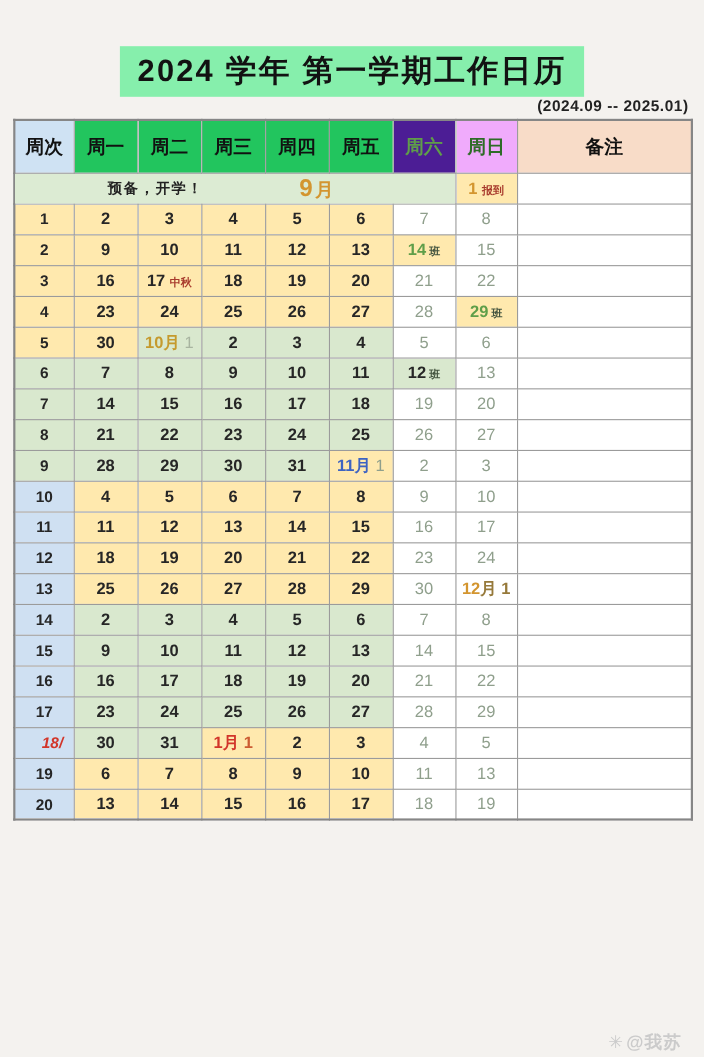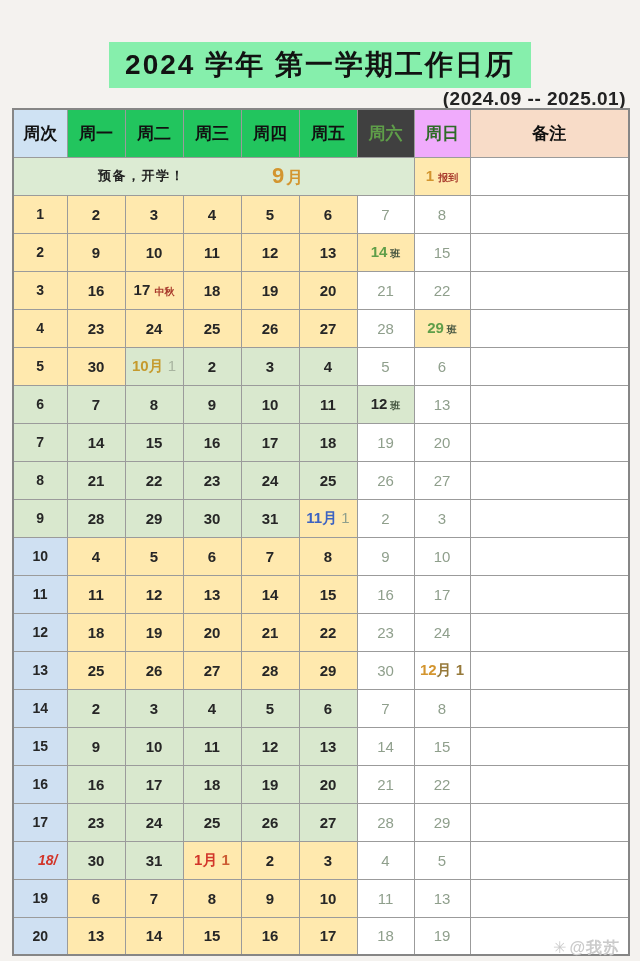--- a/index.html
+++ b/index.html
@@ -10,39 +10,39 @@
     position:relative;overflow:hidden;
   }
   .title-wrap{position:absolute;top:42px;left:0;width:100%;text-align:center;}
   .title-band{
     display:inline-block;background:#86efac;color:#121212;
     font-size:28px;font-weight:700;letter-spacing:2px;
     padding:7px 16px;line-height:1.15;
   }
   .date-range{
     position:absolute;top:88px;right:14px;
-    font-size:19px;color:#222;font-weight:600;letter-spacing:.5px;
+    font-size:14px;color:#222;font-weight:600;letter-spacing:.5px;
   }
   table.cal{
     position:absolute;left:12px;top:108px;width:616px;
     border-collapse:collapse;table-layout:fixed;
     border:2px solid #868686;background:#fff;
   }
   th,td{
     border:1px solid #9b9b9b;text-align:center;vertical-align:middle;
     padding:0;overflow:hidden;white-space:nowrap;
   }
   thead tr{height:48px;}
-  tbody tr{height:38px;}
+  tbody tr{height:28px;}
   thead th{font-size:17px;font-weight:700;color:#111;}
   td{font-size:15px;color:#262626;font-weight:600;}
   
   .h-week{background:#cfe2f3;}
   .h-day{background:#22c55e;}
-  .h-sat{background:#404040;color:#5f9e49;}
+  .h-sat{background:#4c1d95;color:#5f9e49;}
   .h-sun{background:#f0abfc;color:#2e6b27;}
   .h-rem{background:#f8dcc8;}
   
   .bg-y{background:#ffe9ae;}
   .bg-g{background:#d9e8ce;}
   .bg-w{background:#ffffff;}
   .bg-b{background:#cfe0f2;}
   
   .c-dark{color:#262626;}
   .c-muted{color:#8f9f8c;font-weight:400;}

